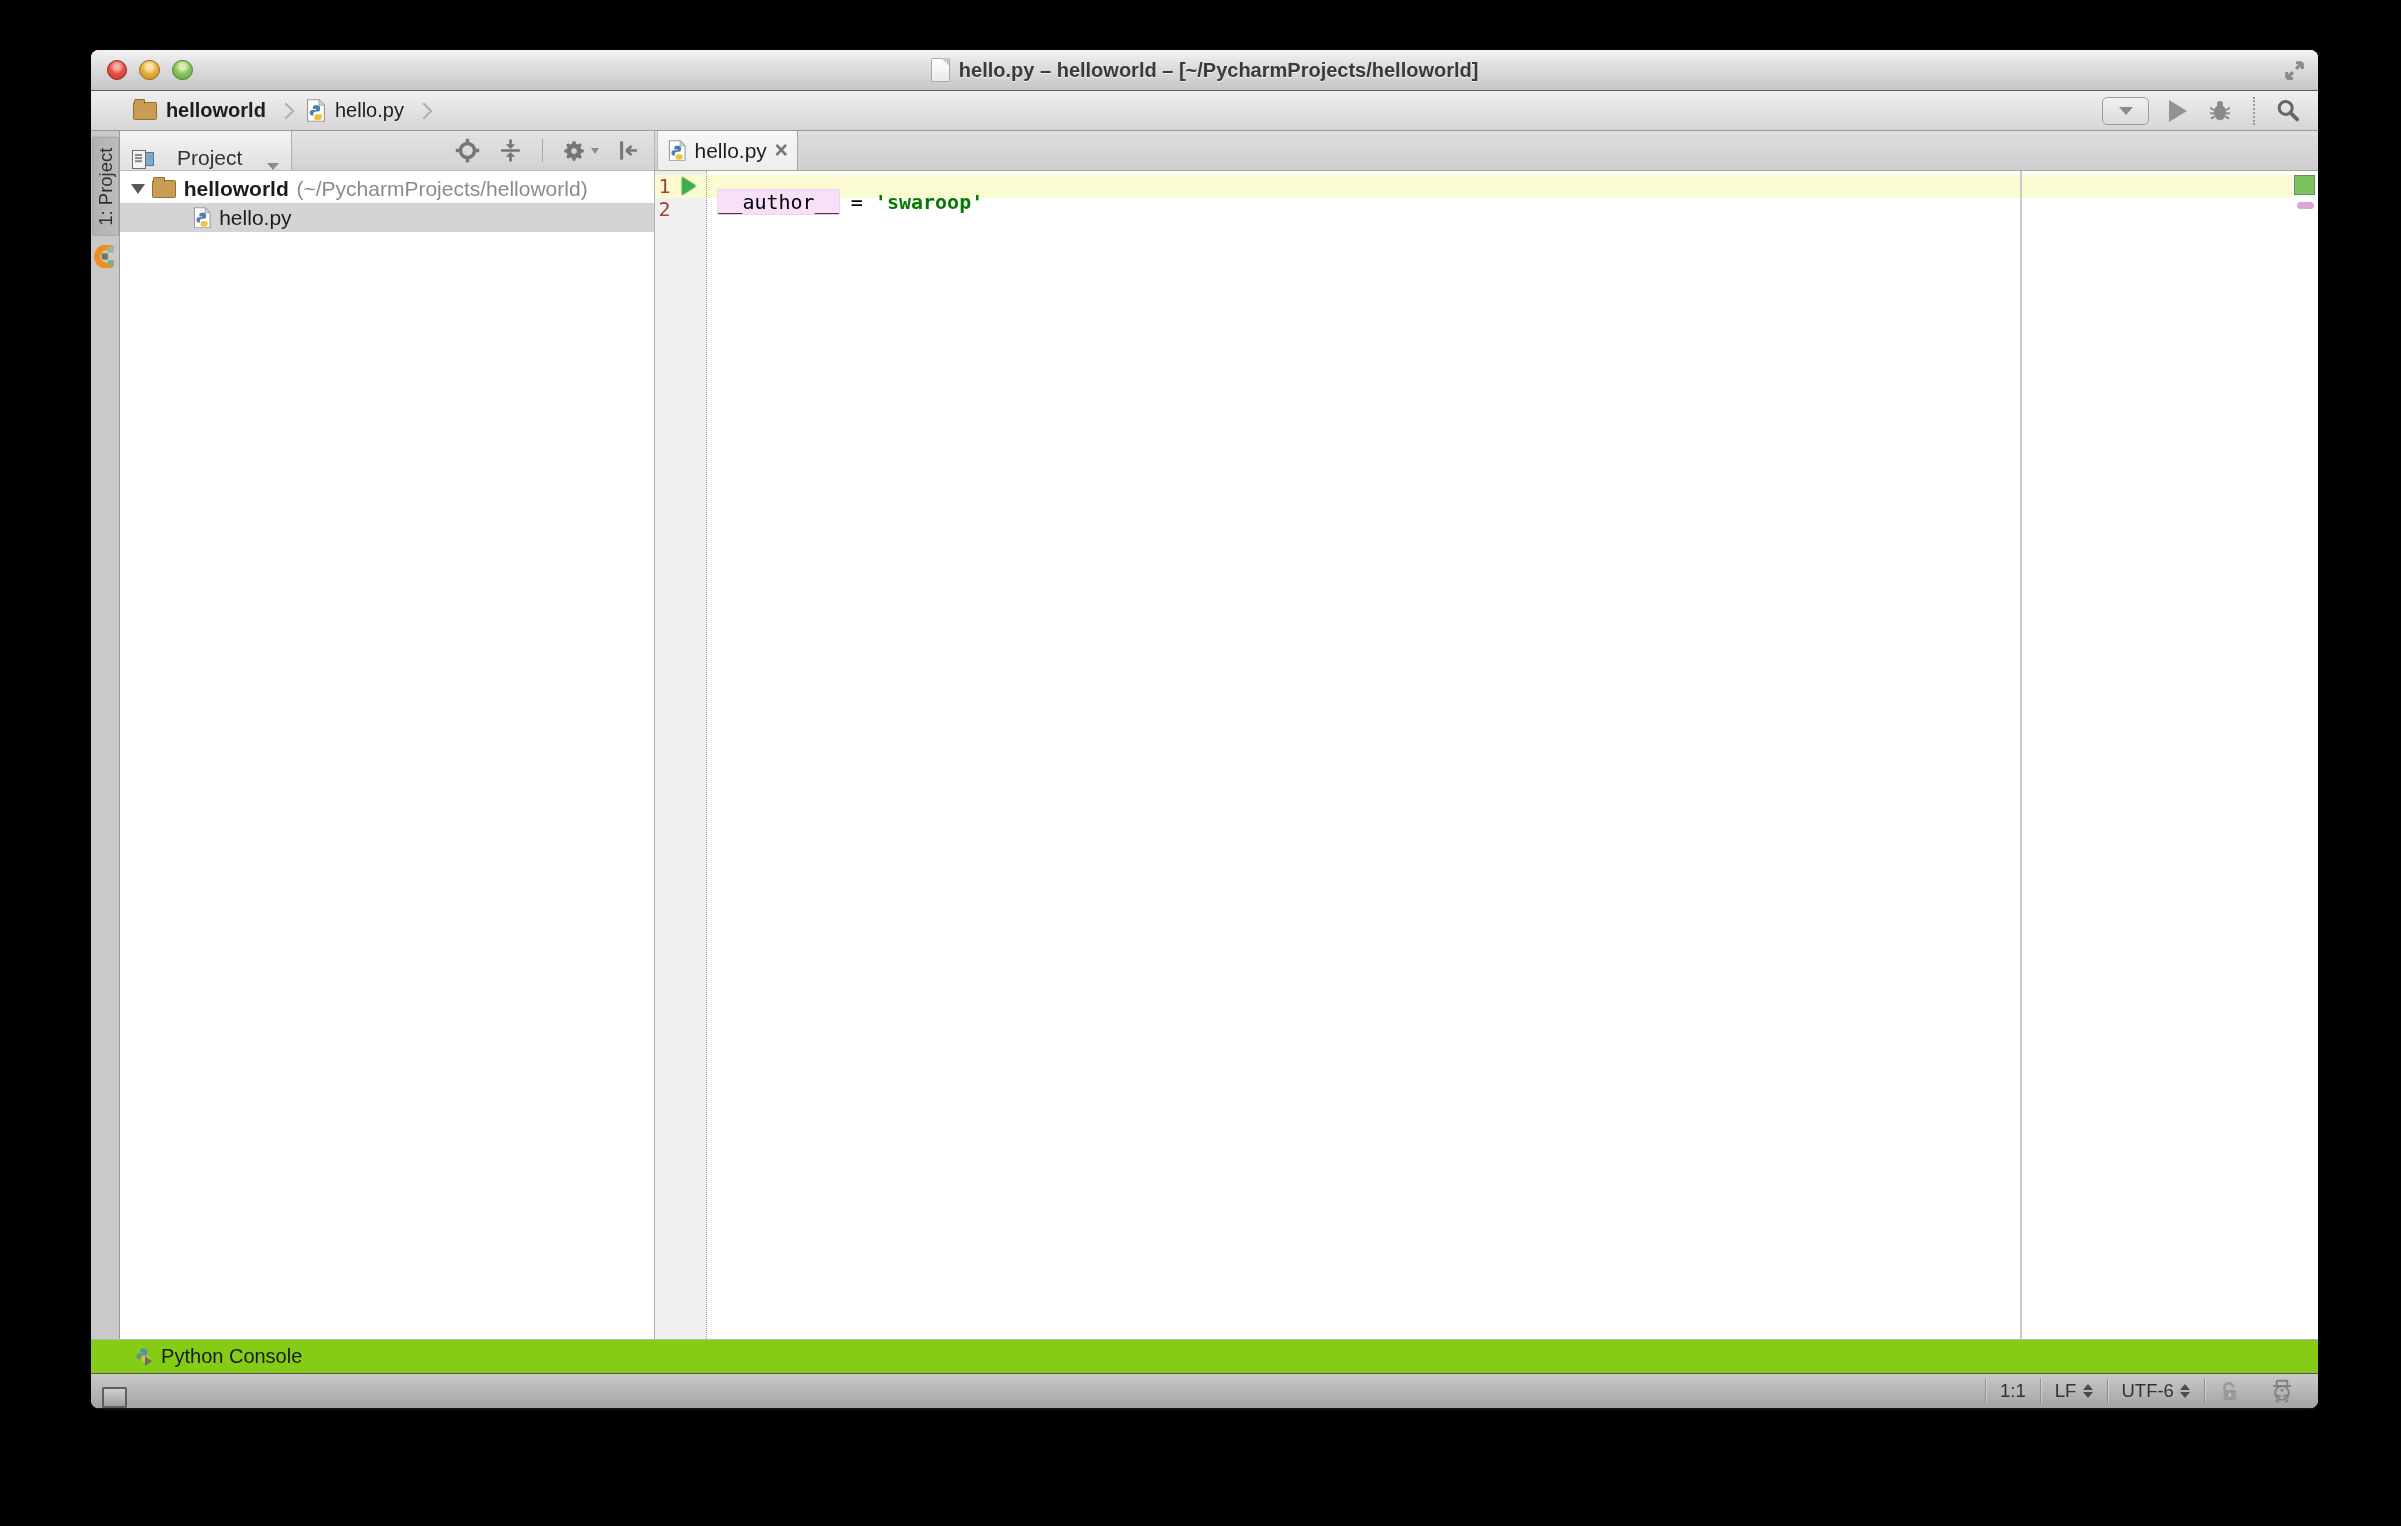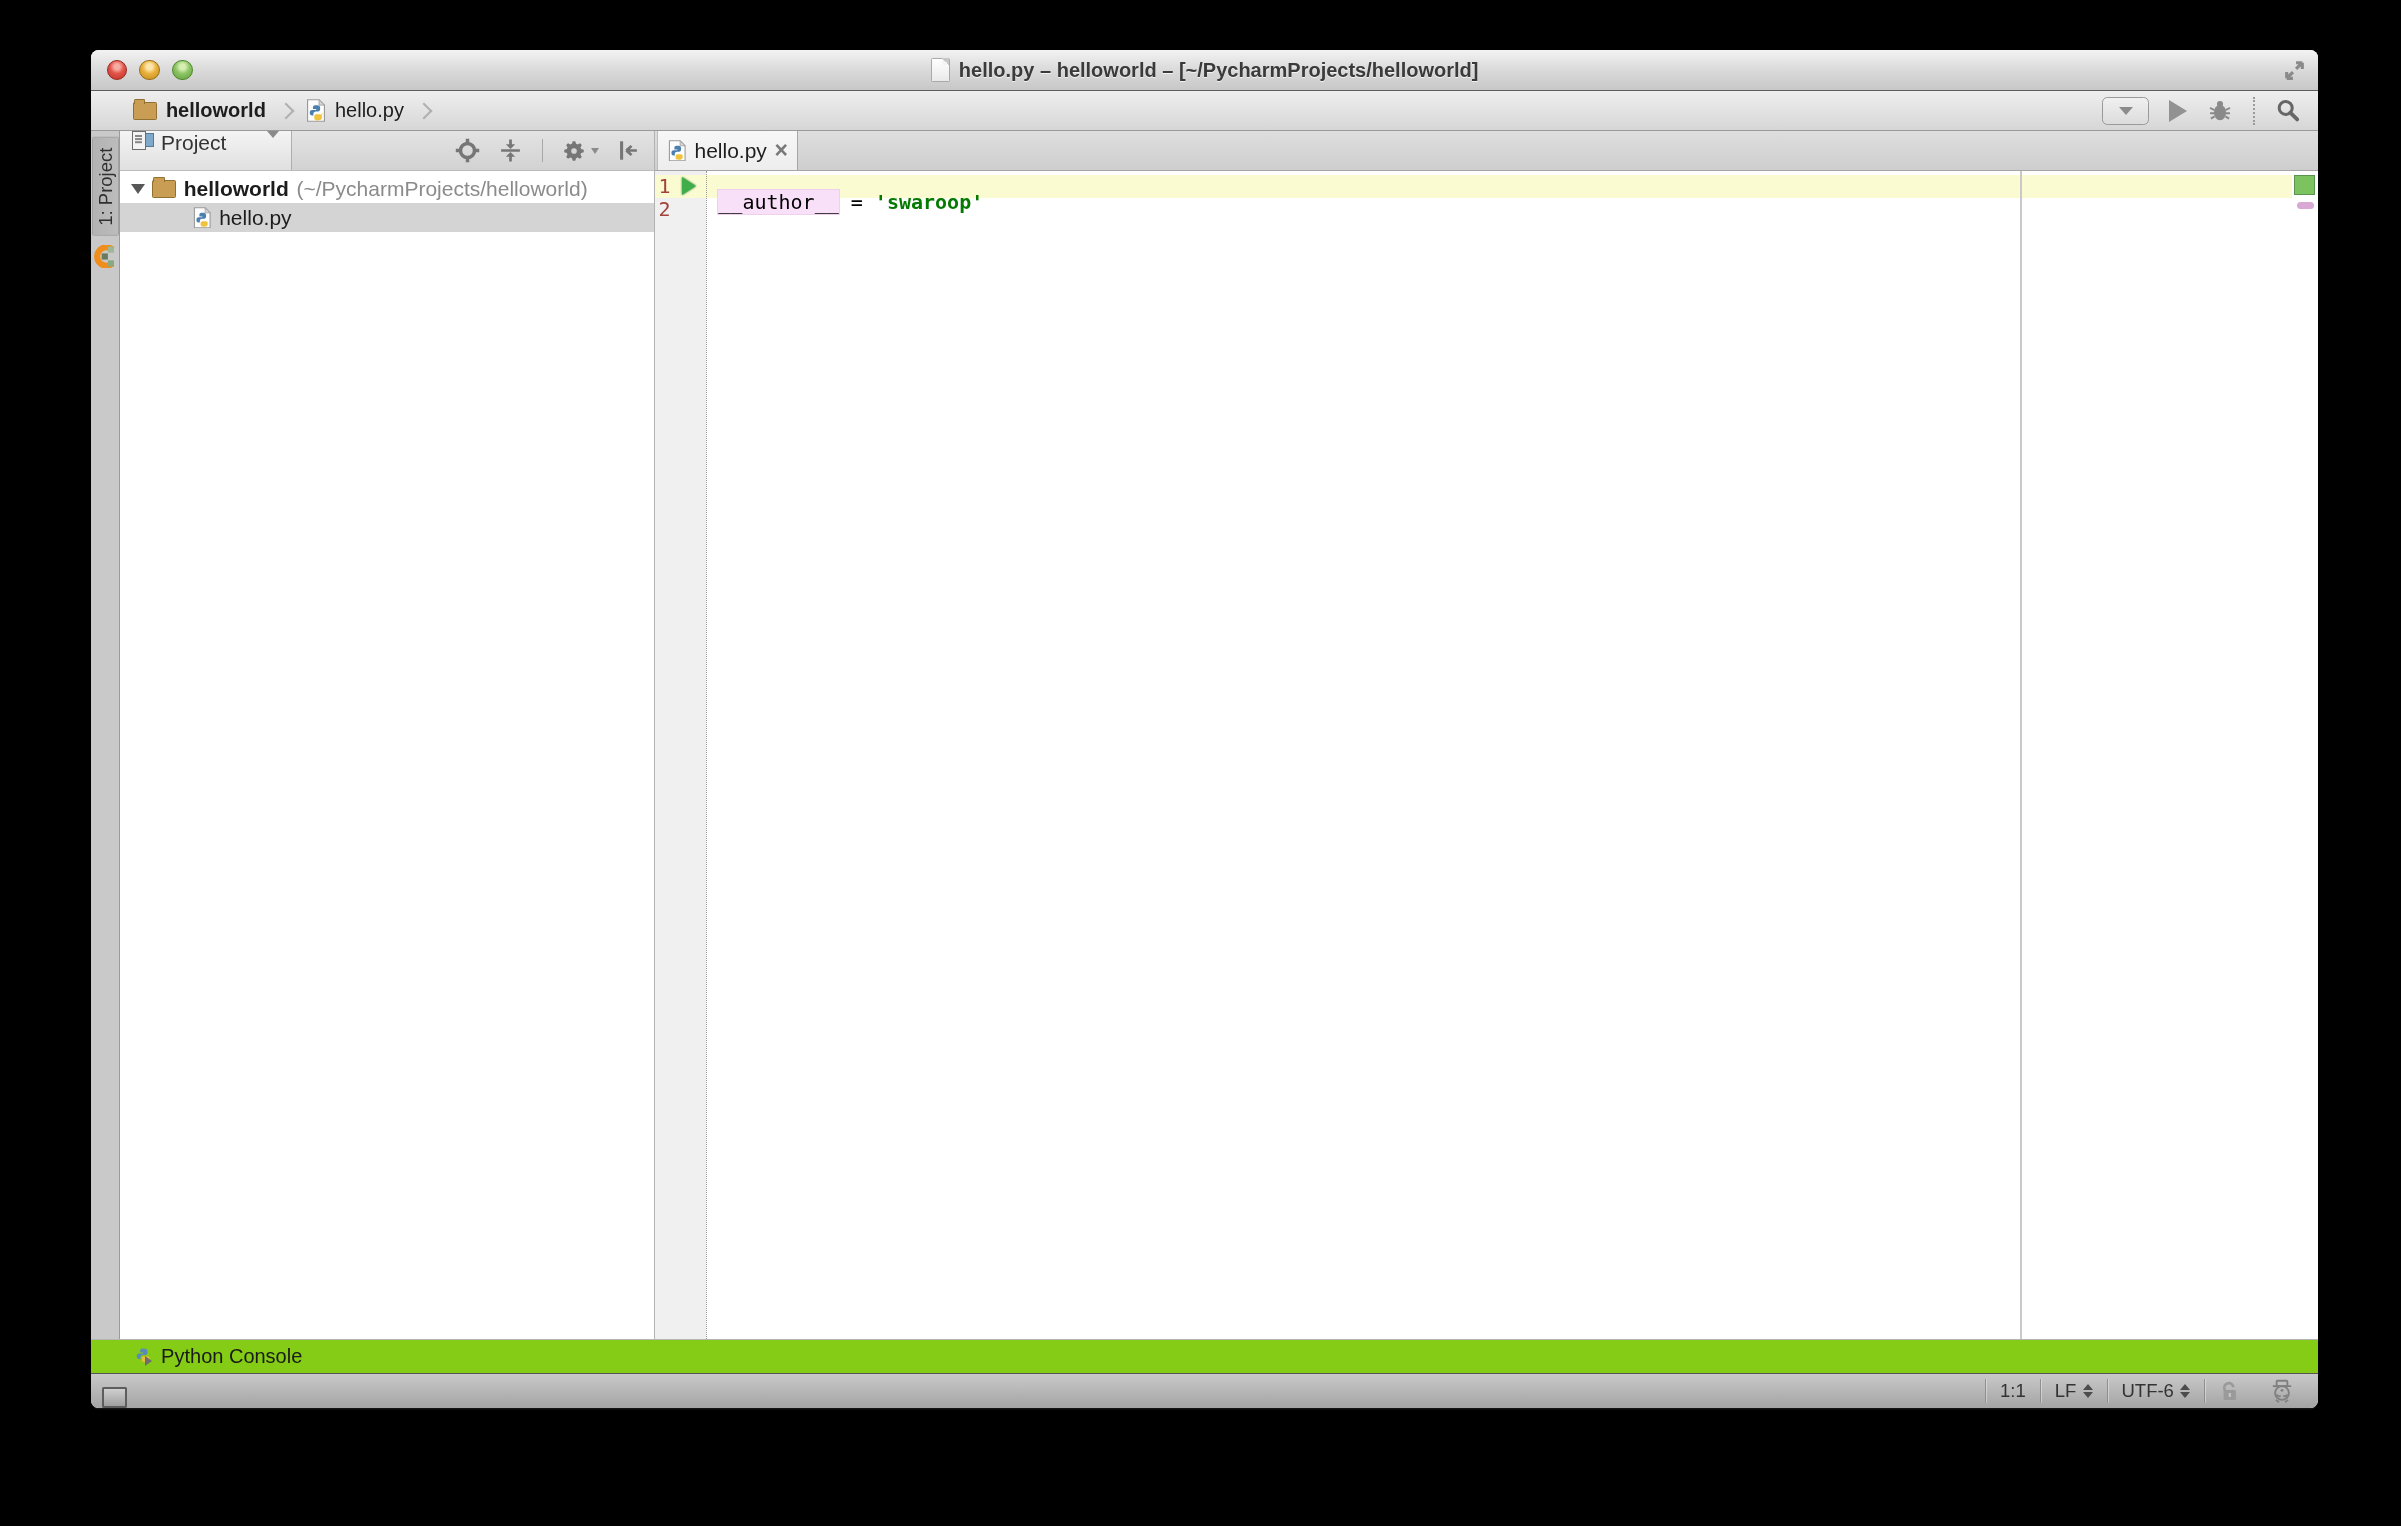--- a/index.html
+++ b/index.html
@@ -49,21 +49,21 @@
   .strip{flex:0 0 28px;background:#c9c9c9;border-right:0.8px solid #9b9b9b;
          display:flex;flex-direction:column;align-items:center;}
   .striptab{margin-top:6.2px;writing-mode:vertical-rl;transform:rotate(180deg);
             background:linear-gradient(90deg,#bcbcbc,#b2b2b2);border:0.8px solid #a1a1a1;border-radius:1.5px;
             font-size:18.5px;color:#2f2f2f;padding:9.3px 1.5px;}
   .pylogo{margin-top:9.3px;}
 
   .project-panel{flex:0 0 534px;display:flex;flex-direction:column;background:#fff;border-right:0.8px solid #b2b2b2;}
   .panel-header{height:39px;flex:0 0 39px;background:linear-gradient(#e3e3e3,#d2d2d2);
                 display:flex;align-items:center;border-bottom:0.8px solid #bcbcbc;}
-  .panel-title-btn{height:100%;width:172px;box-sizing:border-box;display:flex;align-items:flex-start;gap:7px;
+  .panel-title-btn{height:100%;width:172px;box-sizing:border-box;display:flex;align-items:flex-end;gap:23px;
                    padding:0 12.4px;background:linear-gradient(#f4f4f4,#e0e0e0);border-right:0.8px solid #aeaeae;}
   .panel-title{font-size:21px;color:#333;flex:1;}
   .pv-icon{width:21.6px;height:20px;position:relative;}
   .pv-icon .back{position:absolute;right:0;top:1.5px;width:14px;height:12.4px;background:#7fa9cb;border:0.8px solid #55799a;}
   .pv-icon .front{position:absolute;left:0;top:0;width:11.6px;height:17px;background:#f4f4f4;border:0.8px solid #6e6e6e;}
   .pv-icon .front::after{content:"";position:absolute;left:1.5px;top:3.1px;width:7px;height:1.5px;background:#888;
                          box-shadow:0 3.1px 0 #888,0 6.2px 0 #888;}
   .panel-actions{margin-left:auto;display:flex;align-items:center;gap:18.5px;padding-right:14px;}
   .vsep{width:0;height:23px;border-left:0.8px solid #a8a8a8;}
 

